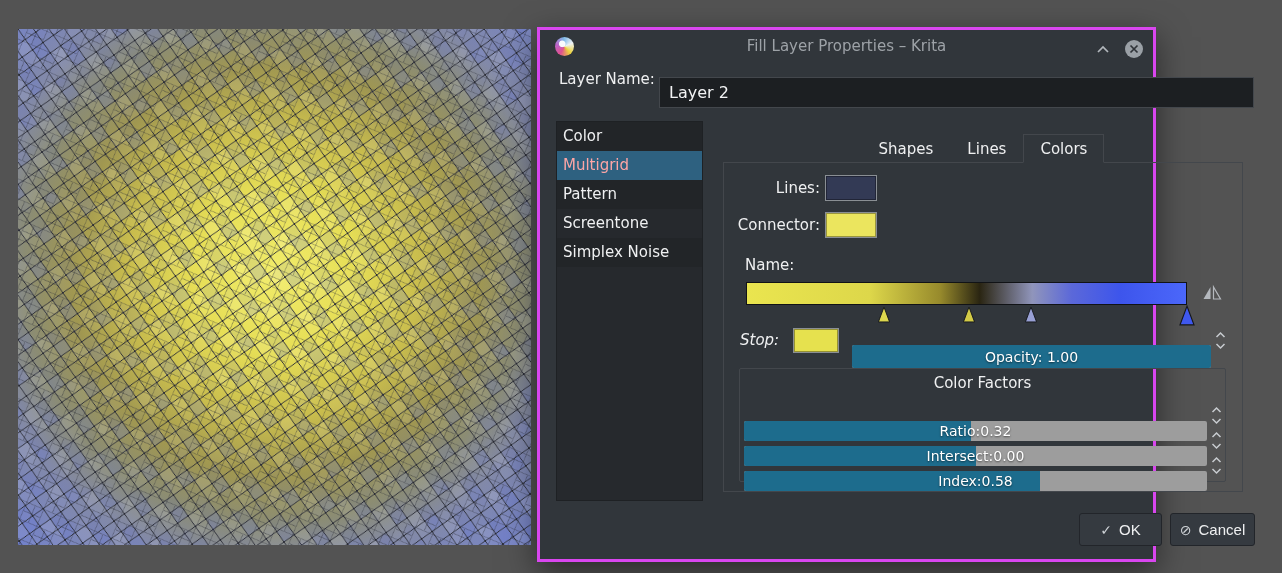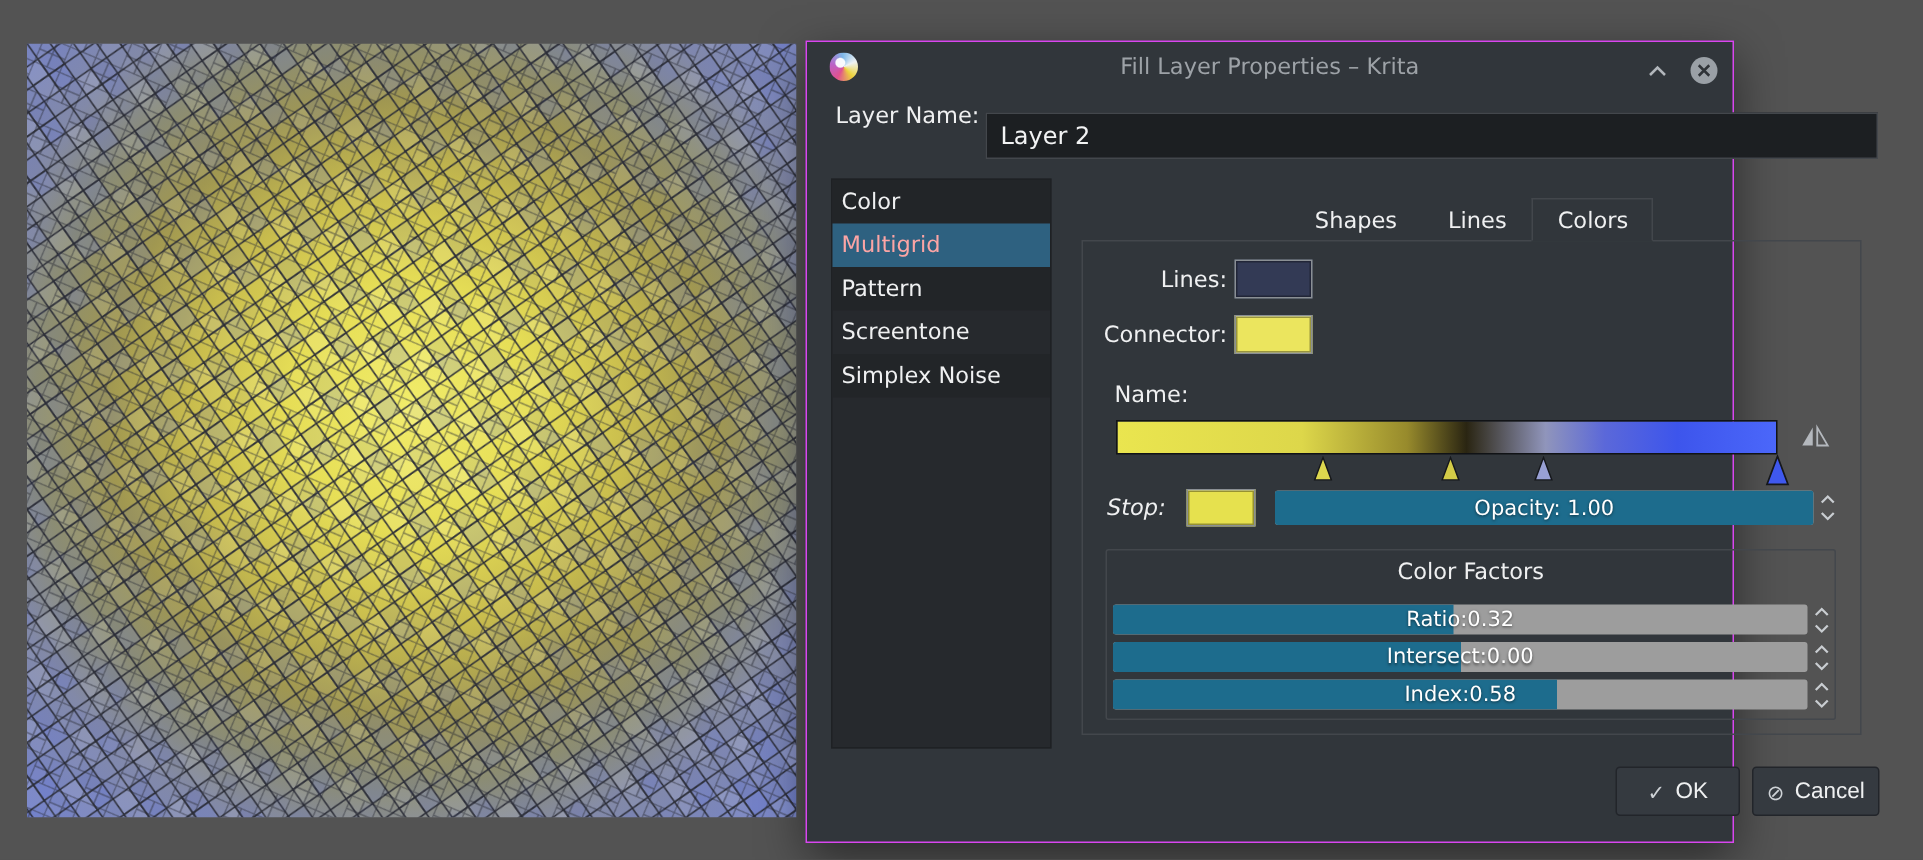--- a/index.html
+++ b/index.html
@@ -9,21 +9,21 @@
     font-family:"DejaVu Sans","Liberation Sans",sans-serif;
     position:relative; overflow:hidden;
     color:#eff0f1;
     --accent:#1d6c8d; --track:#9d9d9d;
   }
   .canvas { position:absolute; left:18px; top:29px; width:513px; height:516px; }
   .canvas svg { display:block; }
 
   .dialog {
     position:absolute; left:537px; top:27px; width:619px; height:535px;
-    background:#31363b; border:1px solid #d946ef;
+    background:#31363b; border:3px solid #d946ef;
     box-shadow:0 10px 30px rgba(0,0,0,.5);
   }
   .titlebar { position:absolute; left:0; top:0; right:0; height:33px; }
   .title { position:absolute; inset:0; line-height:33px; text-align:center; color:#9da2a7; font-size:15px; }
   .logo {
     position:absolute; left:15px; top:7px; width:19px; height:19px; border-radius:50%;
     background:
       radial-gradient(circle at 38% 36%, rgba(255,255,255,.95) 0 17%, rgba(255,255,255,0) 22%),
       conic-gradient(from 210deg, #e0518f, #bb63c8, #7db8e8, #eef2f4, #ecd33c, #e0518f);
   }
@@ -63,21 +63,21 @@
 
   .gradient-bar { position:absolute; left:22px; top:119px; width:441px; height:23px; border:1px solid #111316; }
   .flip-icon { position:absolute; left:477px; top:119px; width:22px; height:22px; }
 
   .markers { position:absolute; left:22px; top:142px; width:441px; height:22px; }
   .marker { position:absolute; top:1px; width:13px; height:17px; transform:translateX(-50%); }
   .marker.large { width:18px; height:21px; top:0; }
   .marker svg { display:block; width:100%; height:100%; }
   .marker polygon { stroke:#15171b; stroke-width:1; }
 
-  .hslider { position:absolute; background:var(--track); border-radius:2px; overflow:hidden; cursor:default; }
+  .hslider { position:absolute; background:var(--track); border-radius:2px; overflow:hidden; cursor:default;margin-top:16px; }
   .hslider .fill { position:absolute; left:0; top:0; bottom:0; background:var(--accent); }
   .hslider .slabel { position:absolute; inset:0; display:flex; align-items:center; justify-content:center;
                      font-size:14px; color:#ffffff; text-shadow:0 1px 2px rgba(0,0,0,.55); z-index:2; white-space:nowrap; }
   .opacity-slider { left:128px; top:166px; width:359px; height:23px; }
 
   .spinner { position:absolute; width:15px; display:flex; flex-direction:column; align-items:center; justify-content:center; gap:3px; cursor:default; }
   .sp-opacity { left:489px; top:163px; height:28px; }
 
   .groupbox { position:absolute; left:15px; top:205px; width:487px; height:114px; border:1px solid #43474c; border-radius:2px; }
   .group-title { position:absolute; left:0; right:0; top:5px; text-align:center; font-size:15px; color:#eff0f1; }

